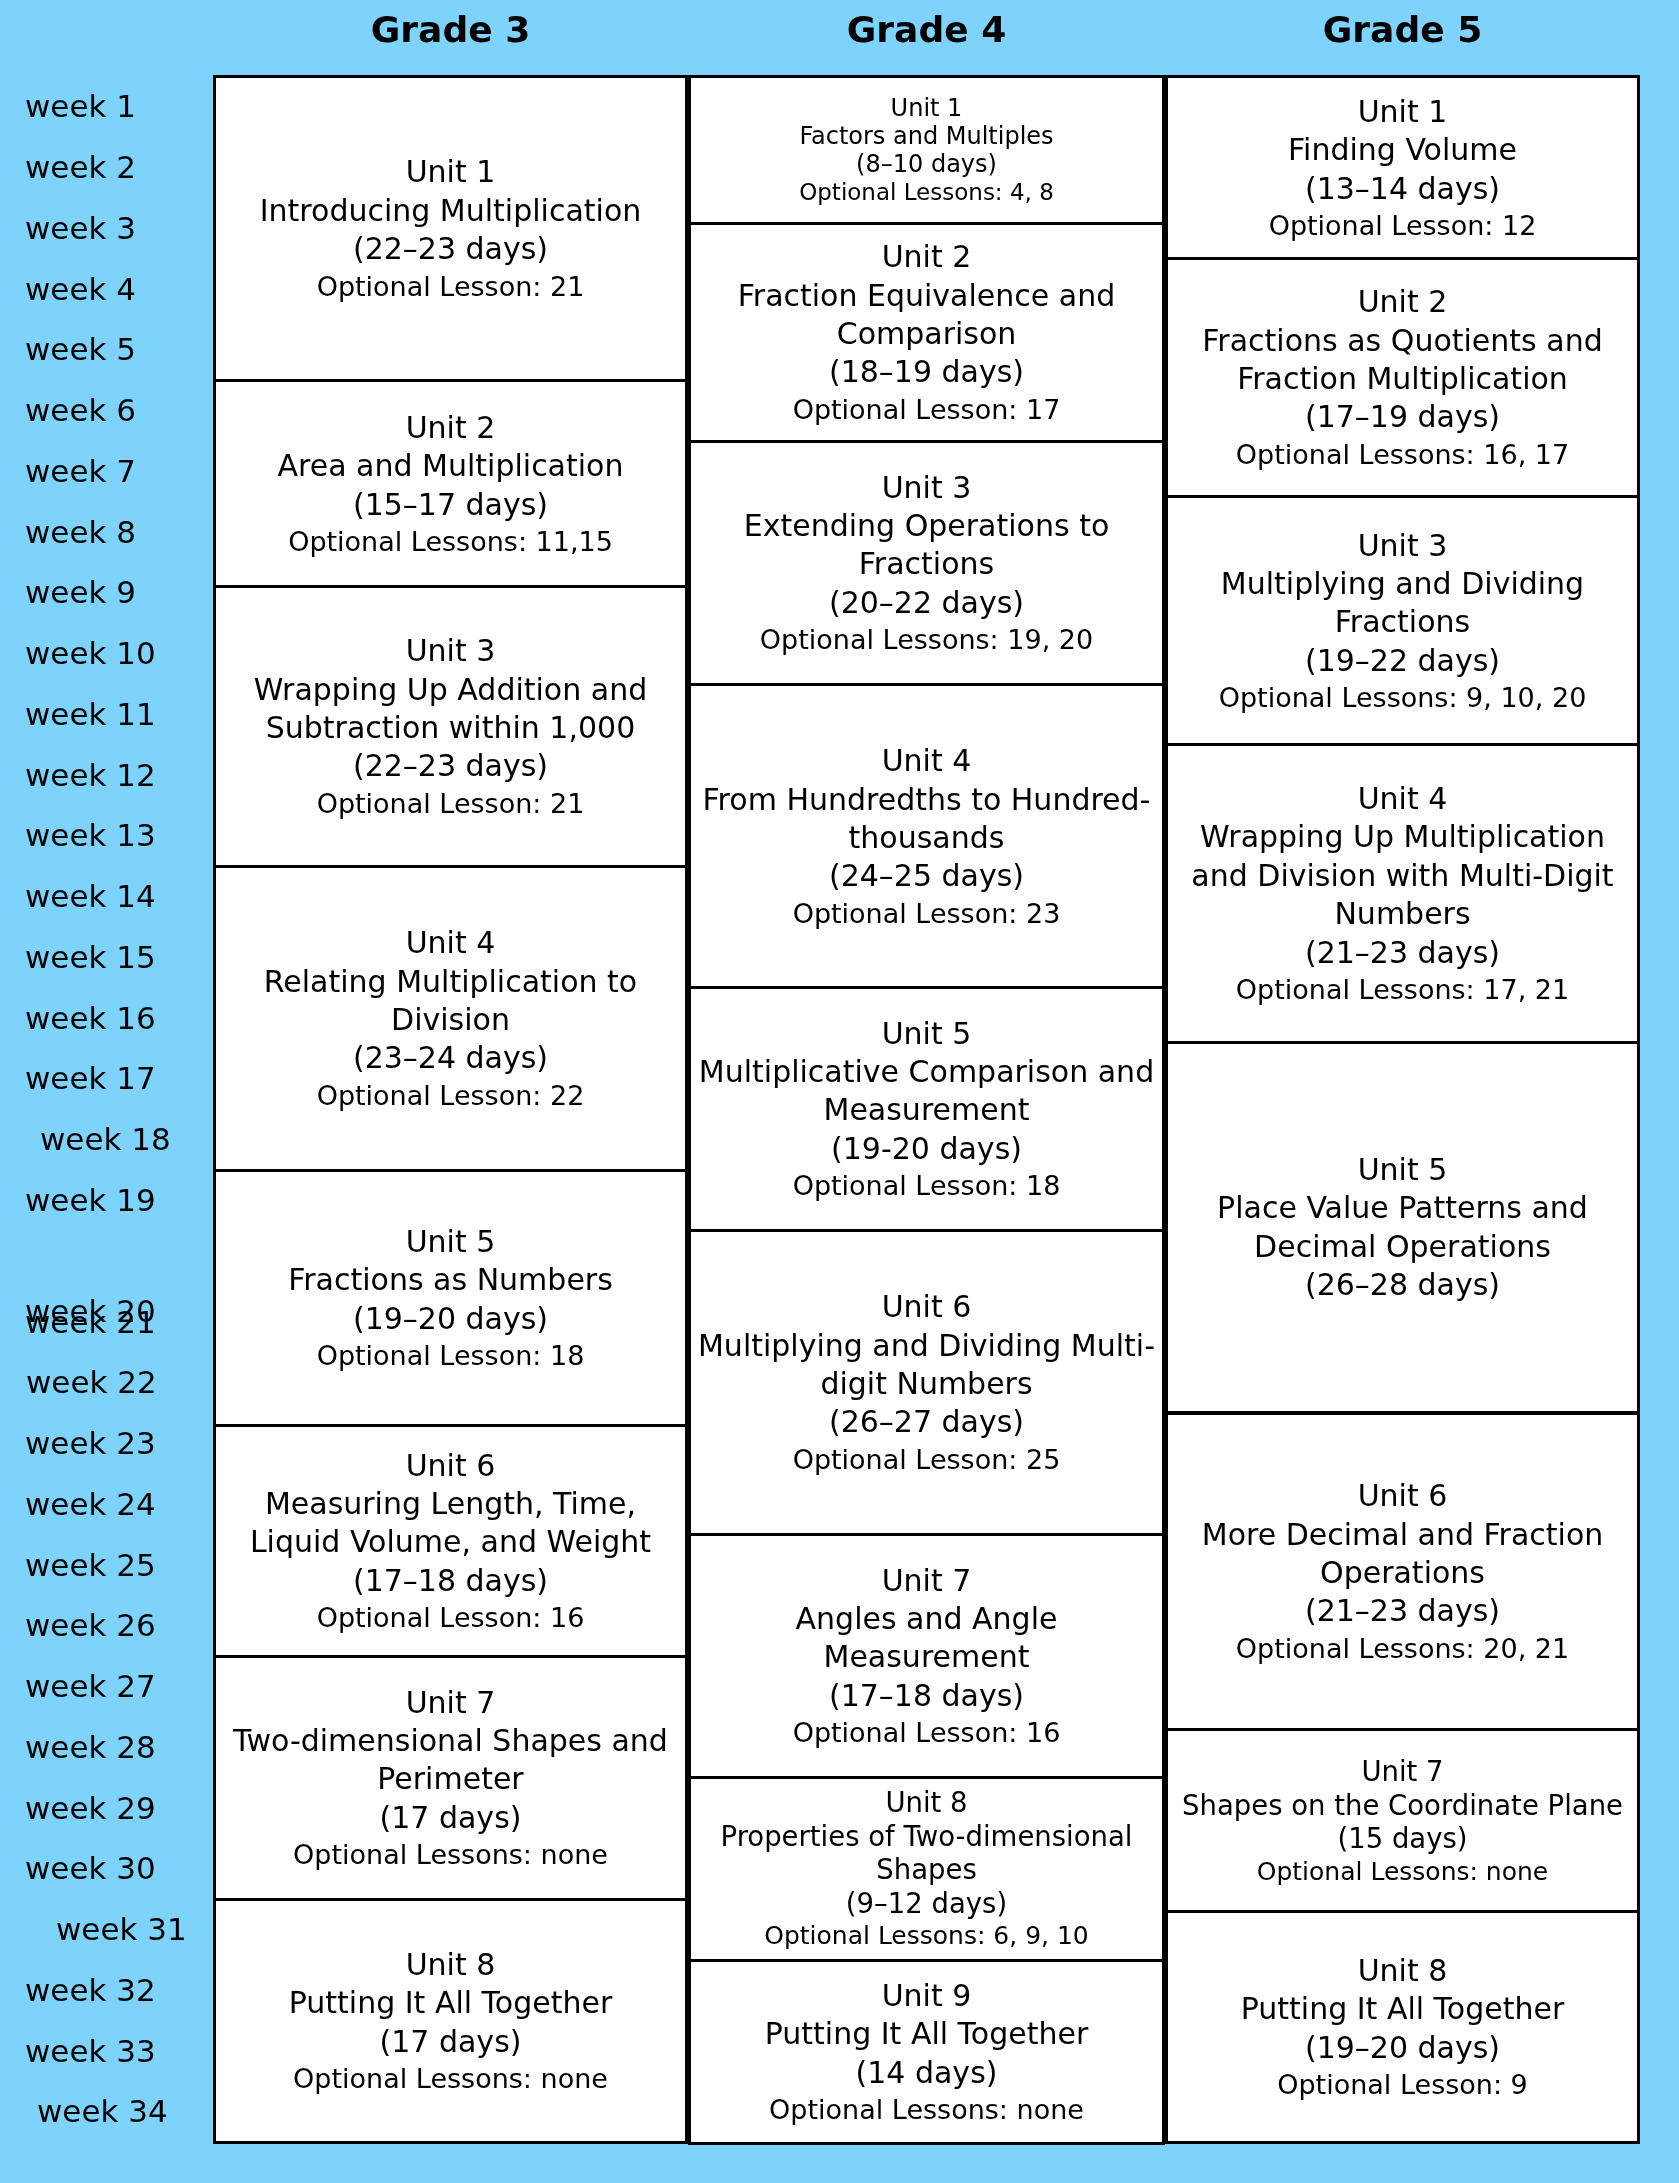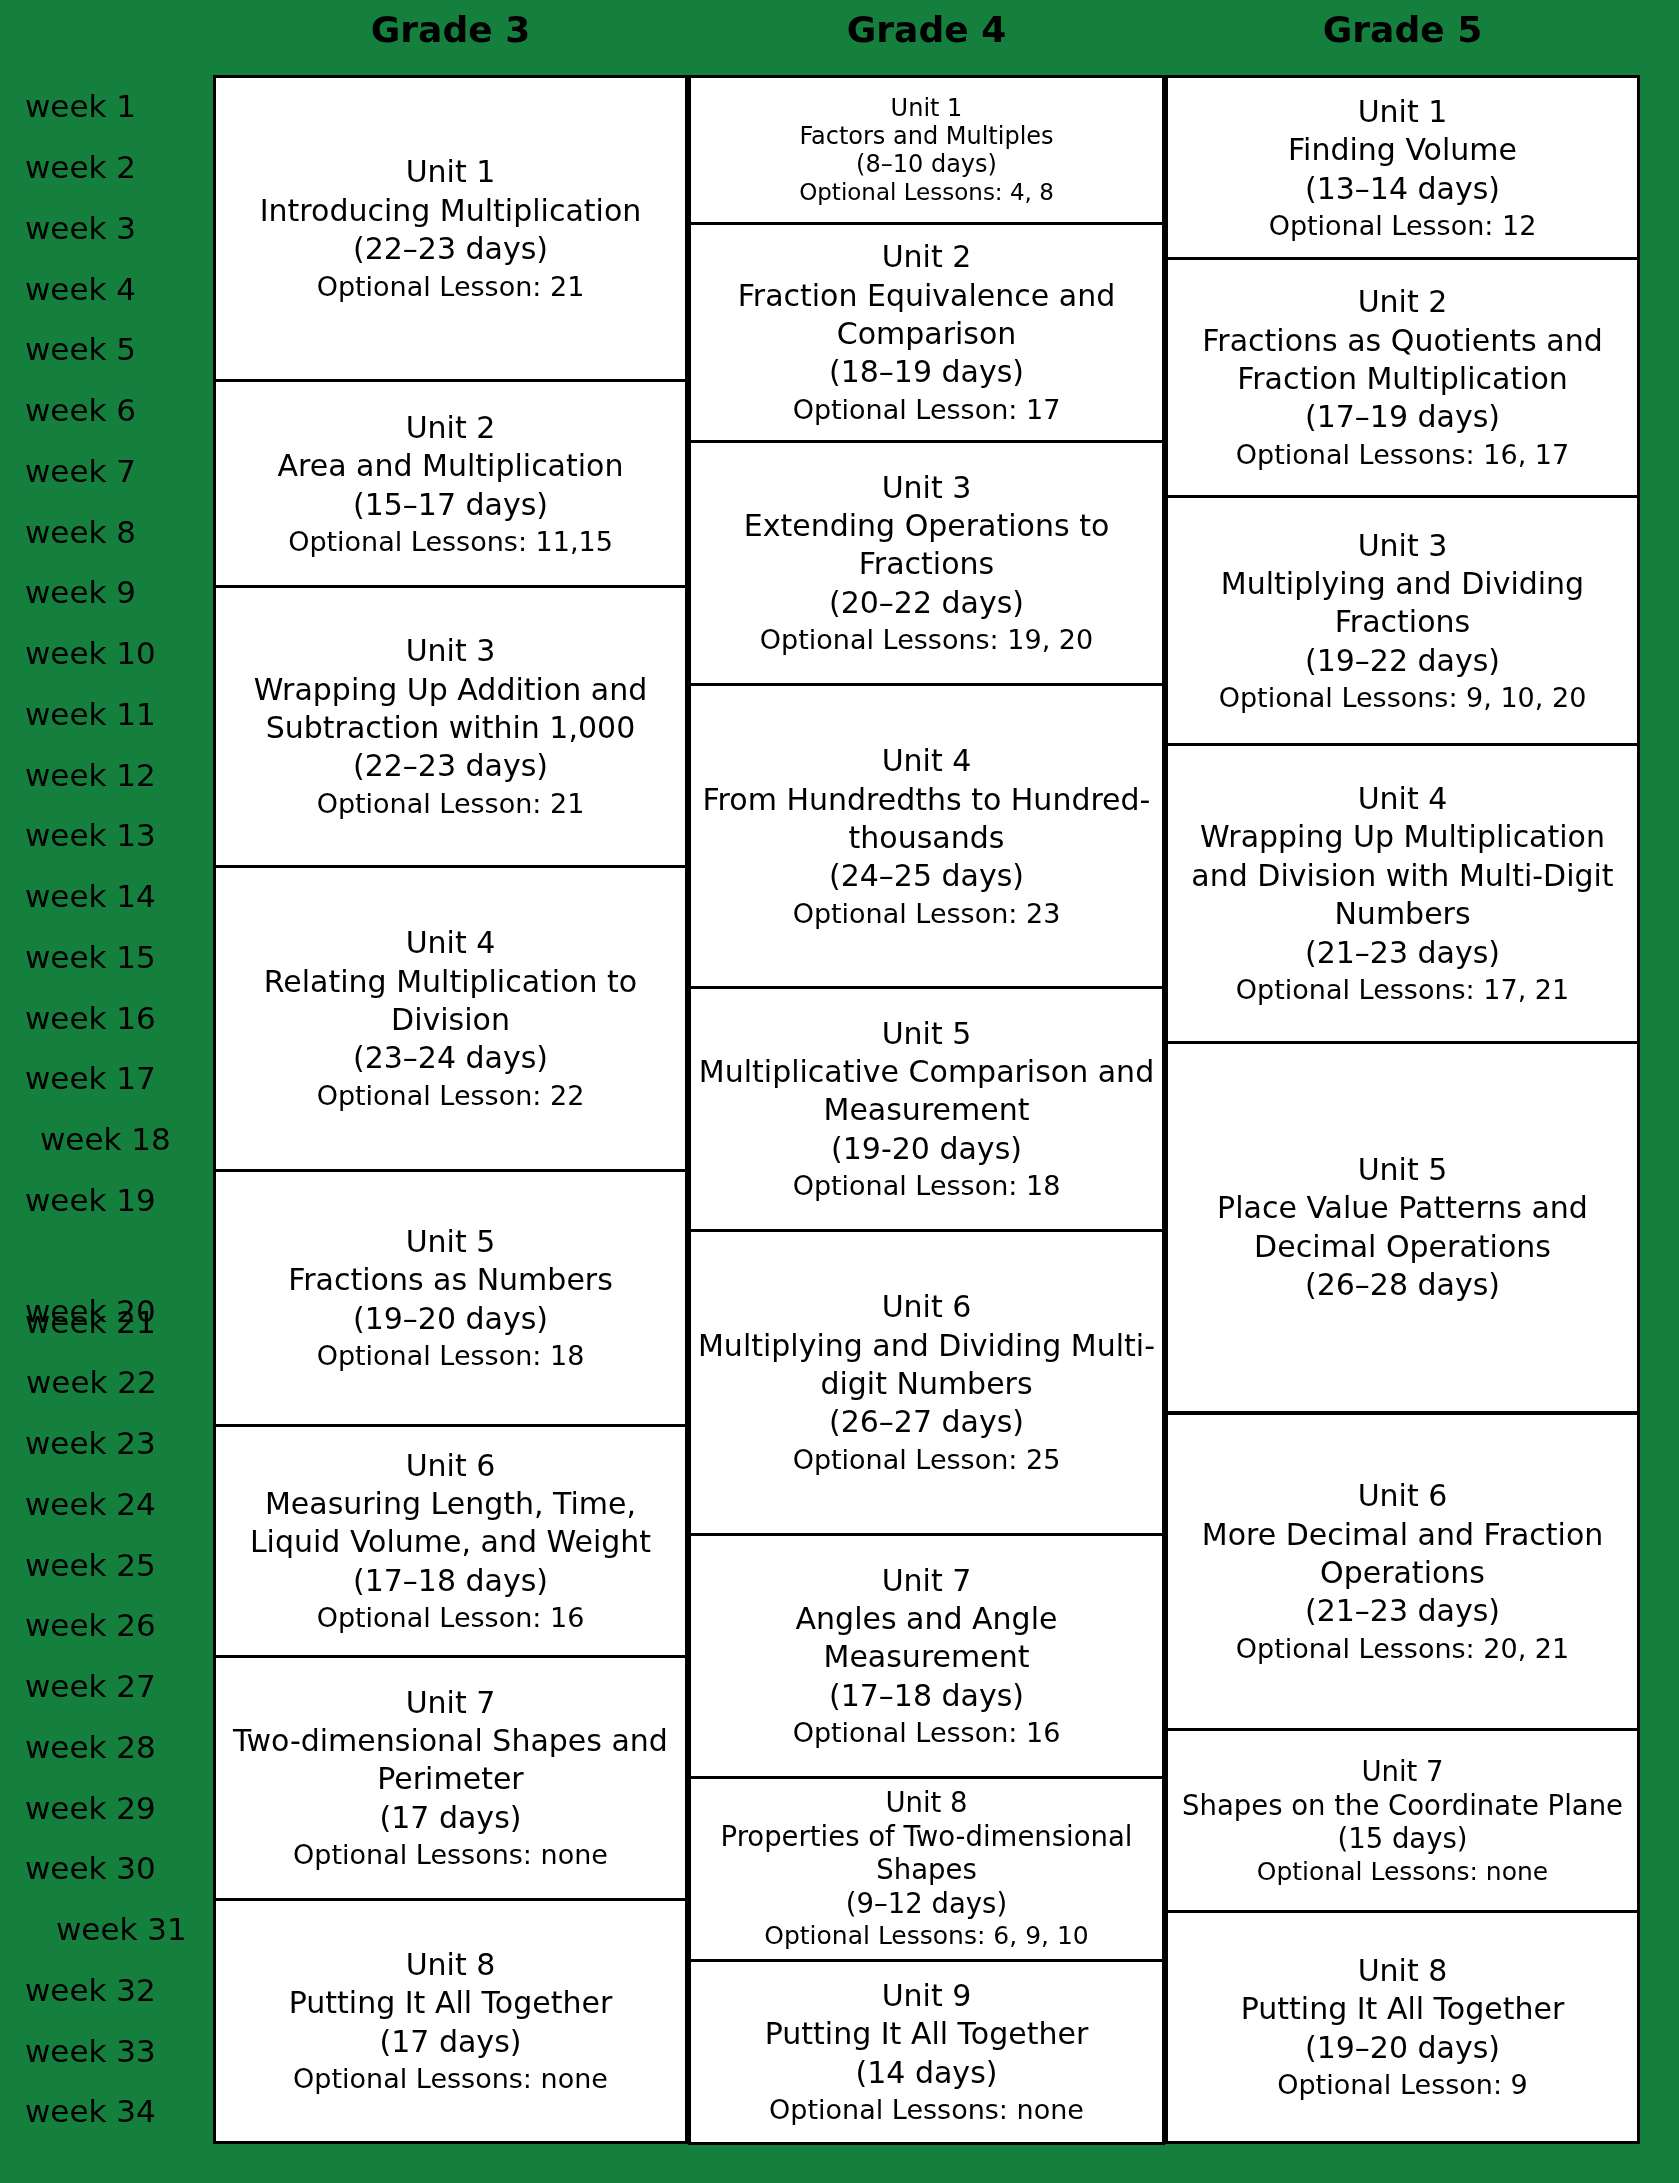--- a/index.html
+++ b/index.html
@@ -1,19 +1,19 @@
 <!DOCTYPE html>
 <html style="font-size:13px"><head>
 <meta charset="utf-8">
 <style>
   html,body{margin:0;padding:0;background:#fff;}
   #canvas{
     position:relative;
     width:1679px;height:2183px;
-    background:#15803d;
+    background:#7dd3fc;
     font-family:"DejaVu Sans","Liberation Sans",sans-serif;
     color:#000;
     overflow:hidden;
   }
   .grade-header{
     position:absolute;
     top:3.2px;height:53px;
     display:flex;align-items:center;justify-content:center;
     font-size:36px;font-weight:bold;
     white-space:nowrap;
@@ -82,21 +82,21 @@
       <div class="week-label" style="top: 1473px; height: 61px;">week 24</div>
       <div class="week-label" style="top: 1534px; height: 61px;">week 25</div>
       <div class="week-label" style="top: 1594px; height: 61px;">week 26</div>
       <div class="week-label" style="top: 1655px; height: 61px;">week 27</div>
       <div class="week-label" style="top: 1716px; height: 61px;">week 28</div>
       <div class="week-label" style="top: 1777px; height: 61px;">week 29</div>
       <div class="week-label" style="top: 1837px; height: 61px;">week 30</div>
       <div class="week-label" style="top: 1898px; height: 61px; margin-left: 31px;">week 31</div>
       <div class="week-label" style="top: 1959px; height: 61px;">week 32</div>
       <div class="week-label" style="top: 2020px; height: 61px;">week 33</div>
-      <div class="week-label" style="top: 2080px; height: 61px;">week 34</div>
+      <div class="week-label" style="top: 2080px; height: 61px; margin-left: 12px;">week 34</div>
     </div>
   <div id="columns">
       <div class="grade-col" style="left: 213px; width: 475px; top: 75px; height: 2069px;">
         <div class="unit-cell u-md" style="top: 0px; height: 307px;">
     <div class="line unit-number">Unit 1</div>
     <div class="line unit-title">Introducing Multiplication</div>
     <div class="line unit-days">(22–23 days)</div>
     <div class="line opt unit-optional">Optional Lesson: 21</div>
   </div>
         <div class="unit-cell u-md" style="top: 304px; height: 210px;">

